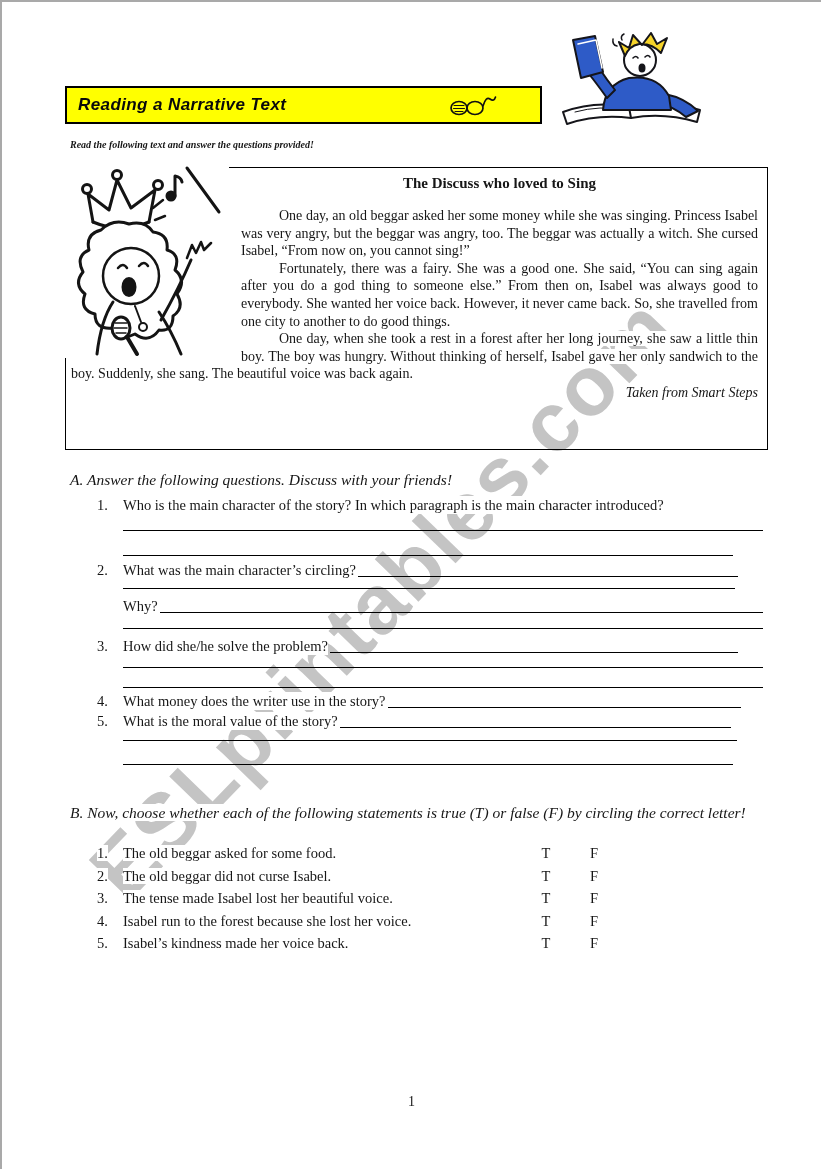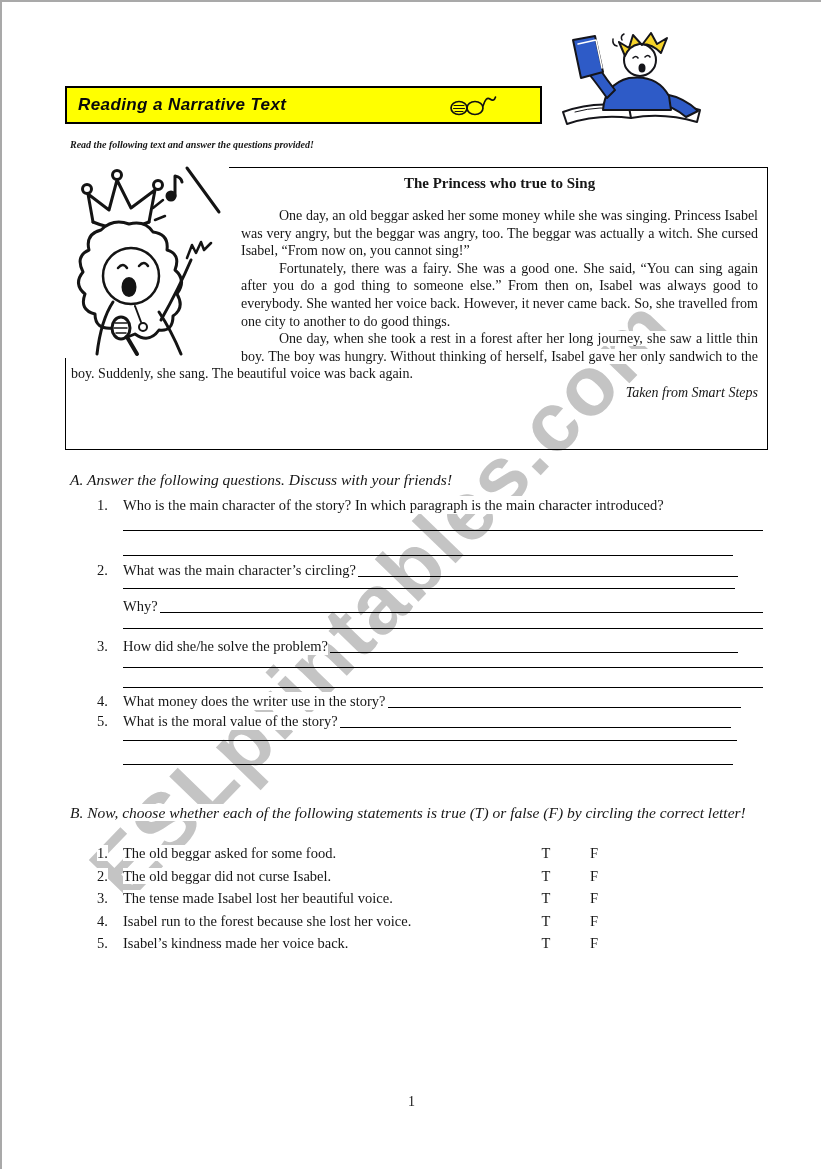--- a/index.html
+++ b/index.html
@@ -10,21 +10,21 @@
     border-top:2px solid #a9a9a9; border-left:2px solid #a9a9a9;
   }
   
   .watermark {
     position:absolute; left:-60px; top:548px; width:880px; text-align:center;
     font-family:"Liberation Sans", sans-serif; font-weight:bold; font-size:84px;
     letter-spacing:2px; color:#c4c4c4; transform:rotate(-46deg); transform-origin:center;
     z-index:1; white-space:nowrap; user-select:none;
   }
   
-  .content { position:relative; z-index:2; padding:8px 58px 0 63px;margin-top:8px; }
+  .content { position:relative; z-index:2; padding:16px 58px 0 63px; }
 
   .header-bar {
     margin-top:68px; width:477px; height:38px; background:#FFFF00;
     border:2px solid #000; display:flex; align-items:center; padding:0 11px;
   }
   .header-title {
     font-family:"Liberation Sans", sans-serif; font-weight:bold; font-style:italic;
     font-size:17px; letter-spacing:.4px; color:#0a0a0a;
   }
   .glasses { margin-left:auto; margin-right:32px; display:flex; align-items:center; }
@@ -169,21 +169,21 @@
             <path d="M98,152 Q110,170 120,194"></path>
             <path d="M74,146 L80,162" stroke-width="2"></path>
             <circle cx="82" cy="167" r="4" fill="#ffffff" stroke-width="2"></circle>
             <ellipse cx="60" cy="168" rx="9" ry="11" fill="#ffffff"></ellipse>
             <path d="M66,177 L76,194" stroke-width="4"></path>
             <path d="M54,163 h12 M53,168 h13 M55,173 h10" stroke-width="1.5"></path>
           </g>
         </svg>
       </div>
       <div class="story-title">
-        <span>The Princess who true to Sing</span>
+        <span>The Discuss who loved to Sing</span>
       </div>
       <p class="para"><span>One day, an old beggar asked her some money while she was singing. Princess Isabel was very angry, but the beggar was angry, too. The beggar was actually a witch. She cursed Isabel, “From now on, you cannot sing!”</span></p>
       <p class="para"><span>Fortunately, there was a fairy. She was a good one. She said, “You can sing again after you do a god thing to someone else.” From then on, Isabel was always good to everybody. She wanted her voice back. However, it never came back. So, she travelled from one city to another to do good things.</span></p>
       <p class="para"><span>One day, when she took a rest in a forest after her long journey, she saw a little thin boy. The boy was hungry. Without thinking of herself, Isabel gave her only sandwich to the boy. Suddenly, she sang. The beautiful voice was back again.</span></p>
       <div class="attrib">
         <span>Taken from Smart Steps</span>
       </div>
     </div>
 
     <div class="sec-heading sec-a">

